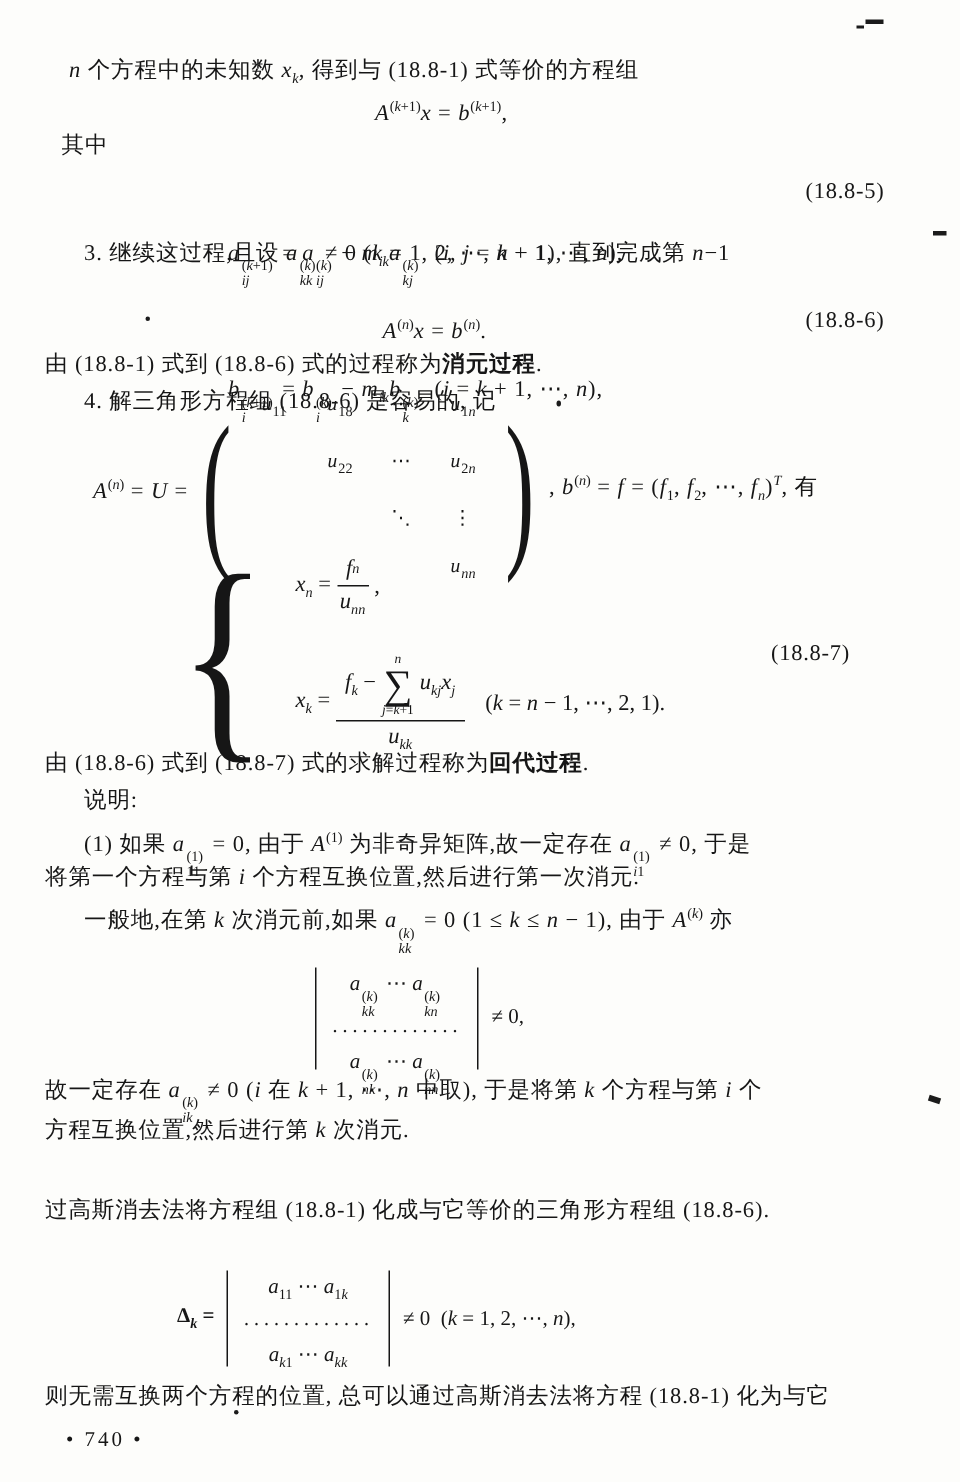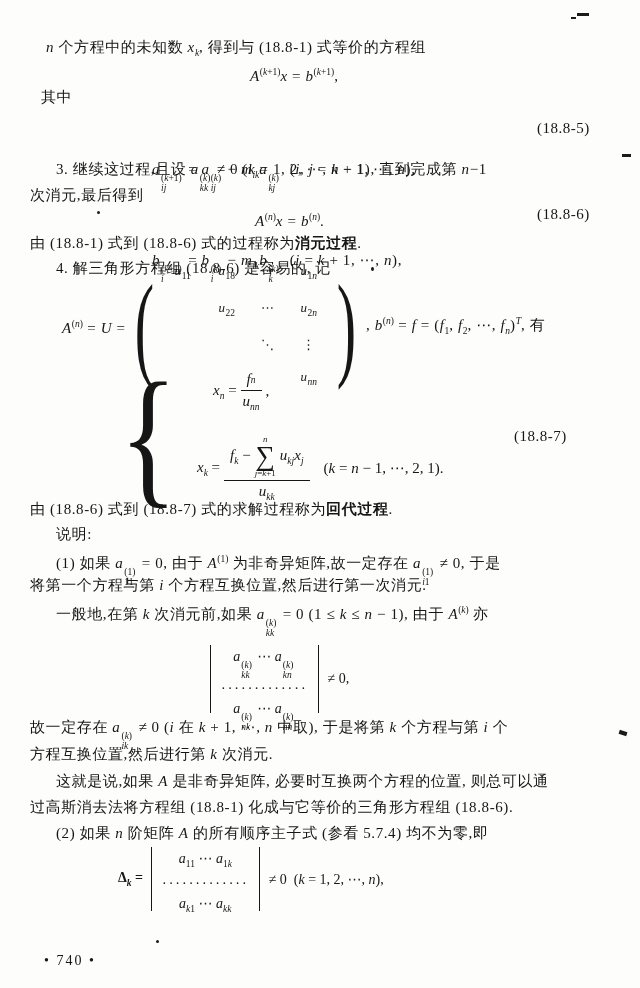--- a/index.html
+++ b/index.html
@@ -29,21 +29,21 @@
   .sum{display:inline-flex;flex-direction:column;align-items:center;font-size:9px;line-height:10px;vertical-align:middle;margin:0 4px;letter-spacing:0;}
   .sum .sig{font-size:27px;line-height:24px;}
   .mat{display:flex;align-items:center;height:92px;}
   .bigparen{font-size:116px;line-height:90px;transform:scaleX(.5);display:inline-block;font-weight:400;}
   .mgrid{display:grid;grid-template-columns:32px 32px 26px 32px;column-gap:6px;row-gap:1px;font-size:13px;line-height:20px;margin:0 2px;gap:12px;}
   .mc{text-align:center;}
   .sys{position:absolute;display:flex;align-items:center;}
   .brace{font-size:152px;line-height:118px;transform:scaleX(.8);display:inline-block;}
   .syscol{display:flex;flex-direction:column;margin-left:12px;}
   .sline{display:flex;align-items:center;font-size:15px;}
-  .sline.first{margin-bottom:22px;margin-left:16px;}
+  .sline.first{margin-bottom:22px;}
   .tail{margin-left:10px;}
   .det{position:absolute;display:flex;align-items:stretch;font-size:14px;}
   .dbar{width:0;border-left:1.6px solid #161616;}
   .drows{display:flex;flex-direction:column;justify-content:space-between;padding:1px 10px;text-align:center;line-height:21px;}
   .ddots{letter-spacing:2px;line-height:18px;}
   .dlhs{align-self:center;margin-right:8px;font-weight:bold;}
   .drhs{align-self:center;margin-left:9px;white-space:pre;}
   .eqnum{position:absolute;font-size:15px;letter-spacing:0.5px;}
   .art{position:absolute;background:#1b1b1b;}
   .art.round{border-radius:50%;}
@@ -60,21 +60,20 @@
 
   <div class="blk" style="left:41px;top:84px">其中</div>
 
   <div class="blk" style="left:152px;top:102px;line-height:27px">
     <div><i>a</i><span class="stk"><span>(<i>k</i>+1)</span><span><i>ij</i></span></span> = <i>a</i><span class="stk"><span>(<i>k</i>)</span><span><i>ij</i></span></span> − <i>m</i><sub><i>ik</i></sub><i>a</i><span class="stk"><span>(<i>k</i>)</span><span><i>kj</i></span></span>  (<i>i</i>, <i>j</i> = <i>k</i> + 1, ⋯, <i>n</i>),</div>
     <div><i>b</i><span class="stk"><span>(<i>k</i>+1)</span><span><i>i</i></span></span> = <i>b</i><span class="stk"><span>(<i>k</i>)</span><span><i>i</i></span></span> − <i>m</i><sub><i>ik</i></sub><i>b</i><span class="stk"><span>(<i>k</i>)</span><span><i>k</i></span></span>  (<i>i</i> = <i>k</i> + 1, ⋯, <i>n</i>),</div>
   </div>
   <div class="eqnum" style="left:537px;top:120px">(18.8-5)</div>
 
   <div class="blk" style="left:56px;top:156px">3. 继续这过程,且设 <i>a</i><span class="stk"><span>(<i>k</i>)</span><span><i>kk</i></span></span> ≠ 0 (<i>k</i> = 1, 2, ⋯, <i>n</i> − 1), 直到完成第 <i>n</i>−1</div>
-  <div class="blk" style="left:30px;top:182px">次消元,最后得到</div>
 
   <div class="blk" style="left:255px;top:204px"><i>A</i><sup>(<i>n</i>)</sup><i>x</i> = <i>b</i><sup>(<i>n</i>)</sup>.</div>
   <div class="eqnum" style="left:537px;top:206px">(18.8-6)</div>
 
   <div class="blk" style="left:30px;top:230px"><span>由 (18.8-1) 式到 (18.8-6) 式的过程称为</span><b>消元过程</b><span>.</span></div>
 
   <div class="blk" style="left:56px;top:255px">4. 解三角形方程组 (18.8-6) 是容易的, 记</div>
 
   <div class="blk mat" style="left:62px;top:280px">
     <span><i>A</i><sup>(<i>n</i>)</sup> = <i>U</i> =</span>
@@ -163,37 +162,36 @@
             <span><i>nn</i></span>
           </span></span>
     </div>
     <span class="dbar"></span>
     <span class="drhs">≠ 0,</span>
   </div>
 
   <div class="blk" style="left:30px;top:714px">故一定存在 <i>a</i><span class="stk"><span>(<i>k</i>)</span><span><i>ik</i></span></span> ≠ 0 (<i>i</i> 在 <i>k</i> + 1, ⋯, <i>n</i> 中取), 于是将第 <i>k</i> 个方程与第 <i>i</i> 个</div>
   <div class="blk" style="left:30px;top:741px">方程互换位置,然后进行第 <i>k</i> 次消元.</div>
 
-  <div class="blk" style="left:56px;top:768px">这就是说,如果 <i>A</i> 是非奇异矩阵, 必要时互换两个方程的位置, 则总可以通</div>
   <div class="blk" style="left:30px;top:794px">过高斯消去法将方程组 (18.8-1) 化成与它等价的三角形方程组 (18.8-6).</div>
 
-  <div class="blk" style="left:56px;top:820px">(2) 如果 <i>n</i> 阶矩阵 <i>A</i> 的所有顺序主子式 (参看 5.7.4) 均不为零,即</div>
 
   <div class="det" style="left:118px;top:847px;height:64px">
     <span class="dlhs">Δ<sub><i>k</i></sub> =</span>
     <span class="dbar"></span>
     <div class="drows">
       <span><i>a</i><sub>11</sub>  ⋯  <i>a</i><sub>1<i>k</i></sub></span>
       <span class="ddots">·············</span>
       <span><i>a</i><sub><i>k</i>1</sub>  ⋯  <i>a</i><sub><i>kk</i></sub></span>
     </div>
     <span class="dbar"></span>
     <span class="drhs">≠ 0  (<i>k</i> = 1, 2, ⋯, <i>n</i>),</span>
   </div>
 
+  <div class="blk" style="left:30px;top:918px">则无需互换两个方程的位置, 总可以通过高斯消去法将方程 (18.8-1) 化为与它</div>
 
   <div class="pageno" style="left:44px;top:953px">• 740 •</div>
 
   <div class="art" style="left:577px;top:13px;width:12px;height:3px"></div>
   <div class="art" style="left:571px;top:17px;width:5px;height:2px"></div>
   <div class="art" style="left:622px;top:154px;width:9px;height:3px"></div>
   <div class="art" style="left:619px;top:731px;width:8px;height:4px;transform:rotate(18deg)"></div>
   <div class="art round" style="left:97px;top:211px;width:3px;height:3px"></div>
   <div class="art round" style="left:371px;top:267px;width:3px;height:4px"></div>
   <div class="art round" style="left:156px;top:940px;width:3px;height:3px"></div>

